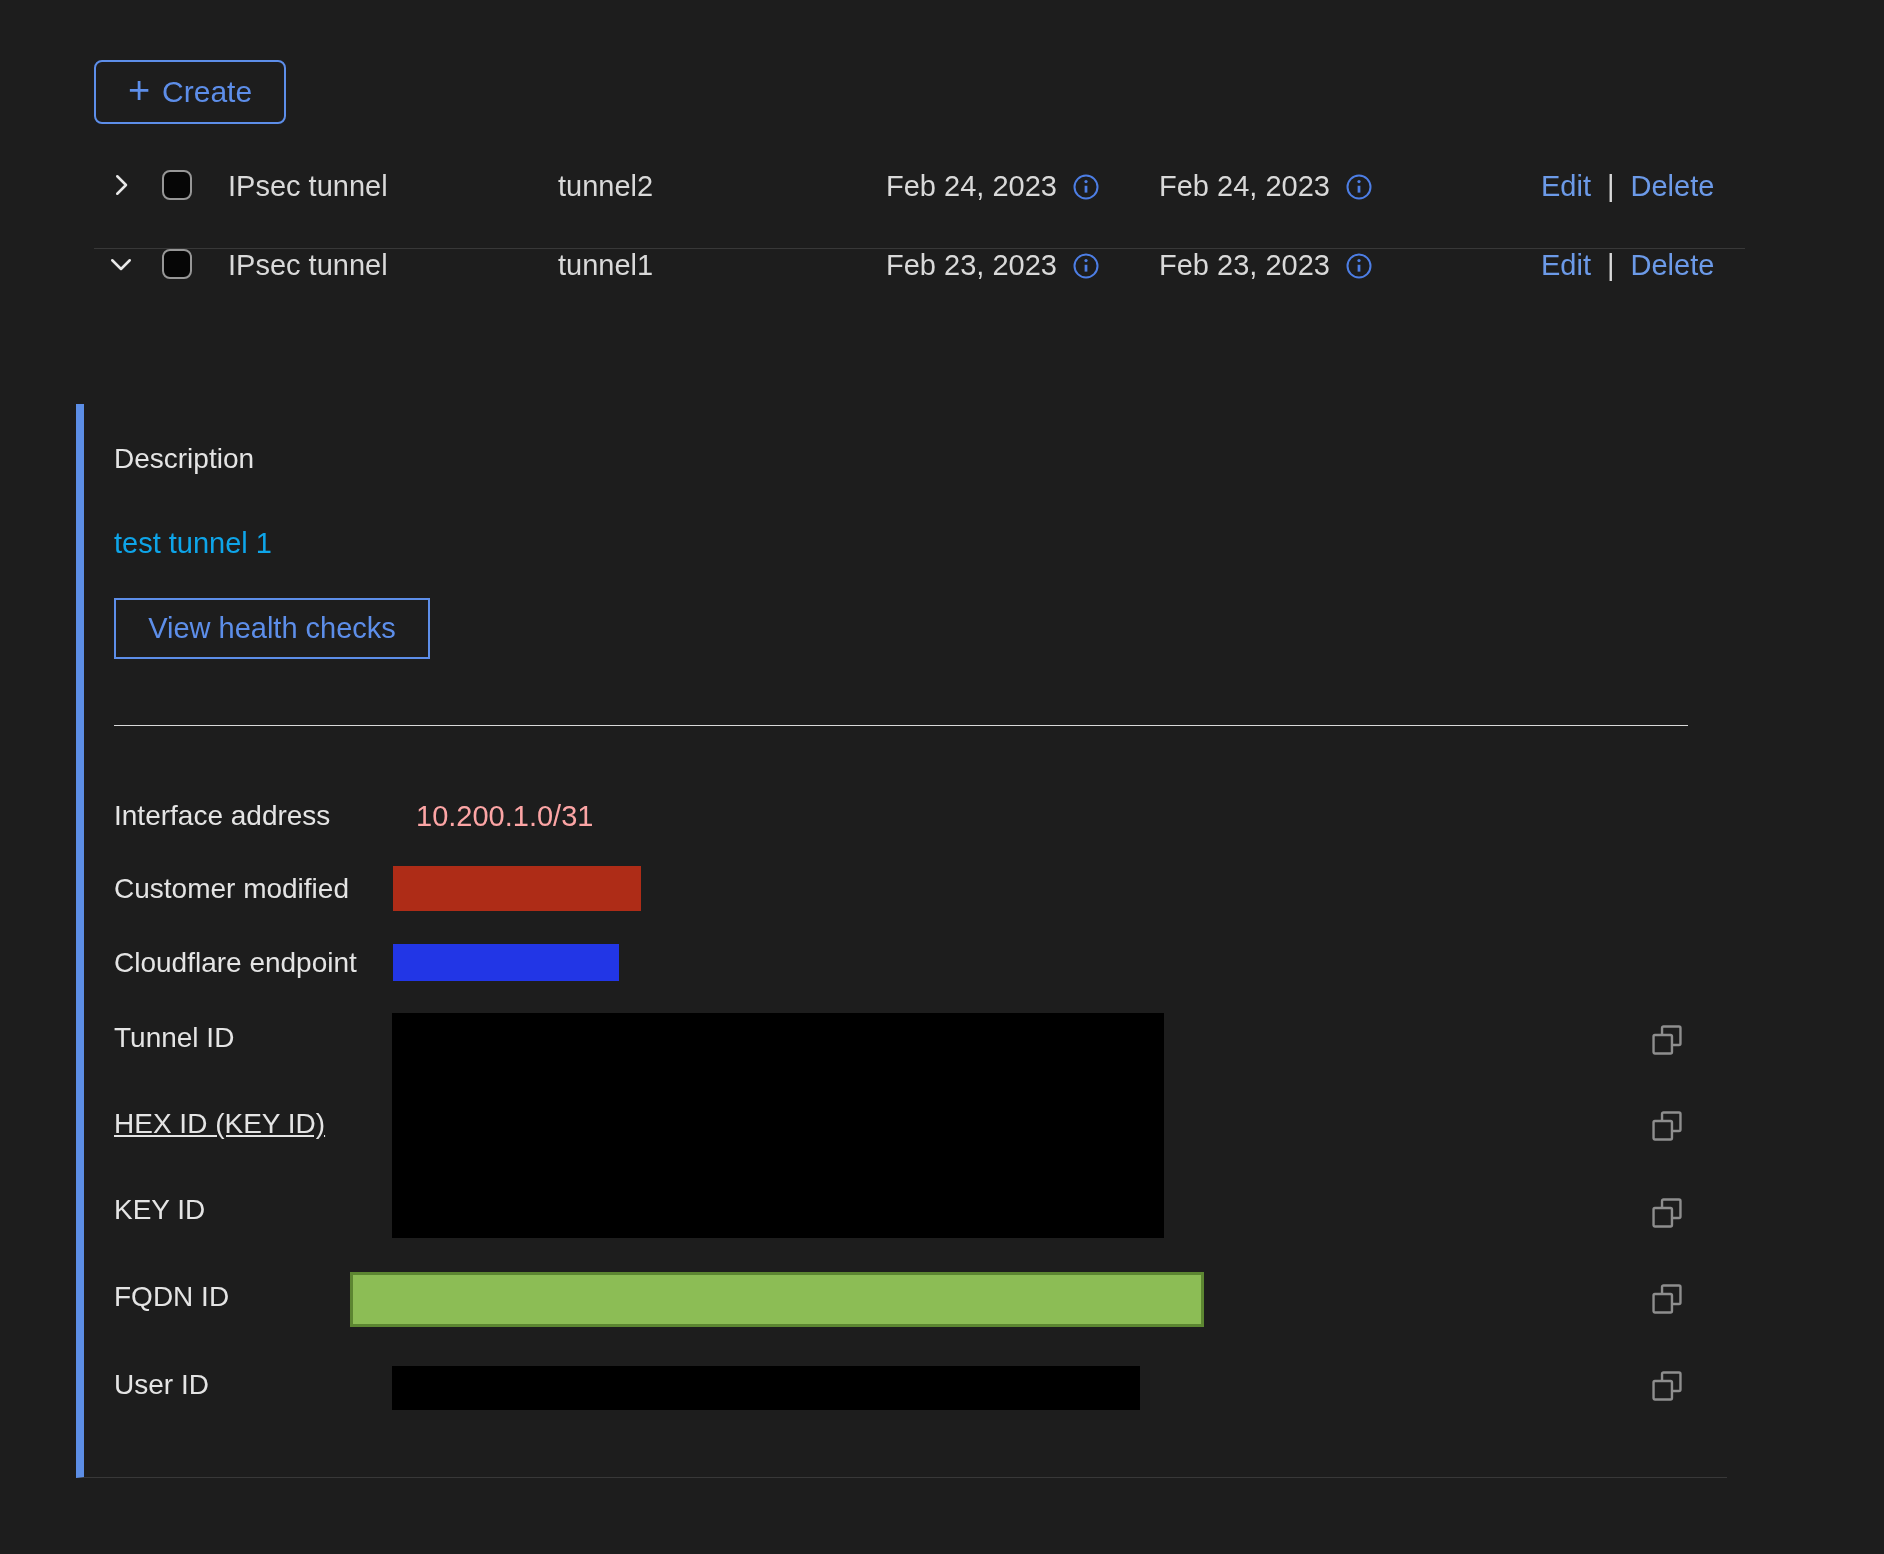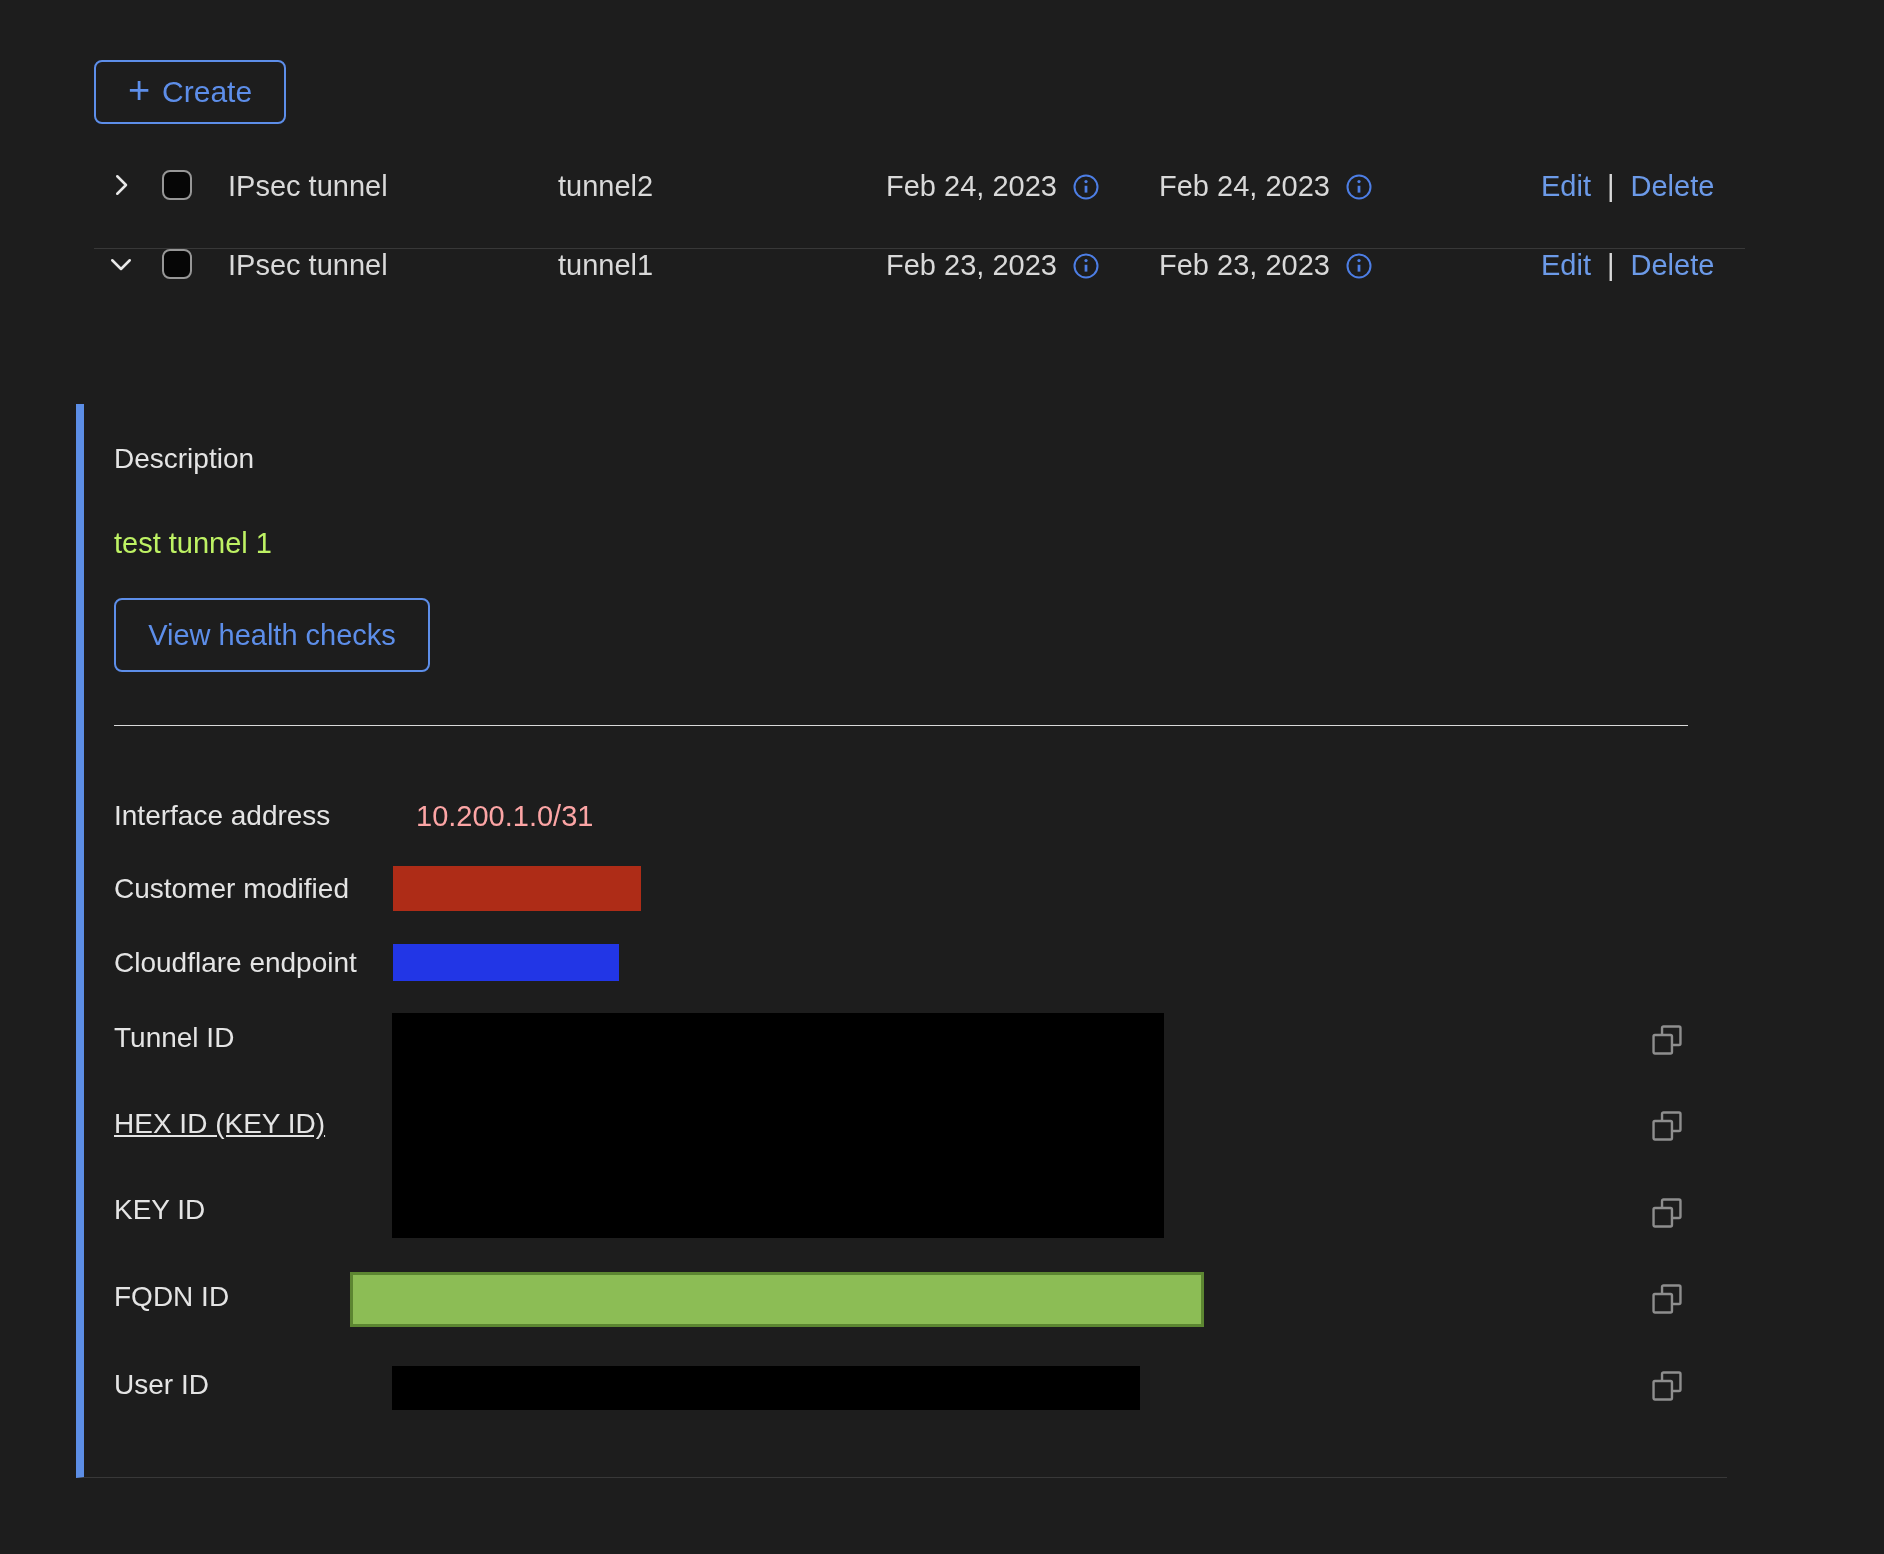--- a/index.html
+++ b/index.html
@@ -33,23 +33,23 @@
   .info{width:30px;height:30px;flex:none;cursor:pointer;}
   .action-link{font-size:29px;text-underline-offset:6px;cursor:pointer;}
   .action-sep{color:#d8d8d8;font-size:29px;}
 
   
   .panel{position:absolute;left:76px;top:404px;width:1651px;height:1074px;
     border-left:8px solid;border-bottom:1px solid #383838;box-sizing:border-box;}
   .p-abs{position:absolute;white-space:nowrap;}
   .lbl{left:30px;transform:translateY(-50%);font-size:28px;color:#e4e4e4;}
   .desc-label{top:55px;}
-  .desc-value{left:30px;top:139px;transform:translateY(-50%);font-size:29px;color:#bef264;}
-  .health-btn{position:absolute;left:30px;top:194px;width:316px;height:74px;
-    border:2px solid;border-radius:8px;background:transparent;font-family:inherit;
+  .desc-value{left:30px;top:139px;transform:translateY(-50%);font-size:29px;color:#0ea5e9;}
+  .health-btn{position:absolute;left:30px;top:194px;width:316px;height:61px;
+    border:2px solid;border-radius:0;background:transparent;font-family:inherit;
     font-size:29px;cursor:pointer;box-sizing:border-box;}
   .divider{position:absolute;left:30px;top:321px;width:1574px;height:1px;background:#d9d9d9;}
   .f0{top:412px;} .f1{top:485px;} .f2{top:559px;} .f3{top:634px;}
   .f4{top:720px;text-decoration:underline;} .f5{top:806px;} .f6{top:893px;} .f7{top:981px;}
   .d-value{left:332px;top:412px;transform:translateY(-50%);font-size:29px;color:#fca5a5;}
   .blk{position:absolute;}
   .blk-red{left:309px;top:462px;width:248px;height:45px;}
   .blk-blue{left:309px;top:540px;width:226px;height:37px;}
   .blk-black-lg{left:308px;top:609px;width:772px;height:225px;}
   .blk-green{left:266px;top:868px;width:854px;height:55px;border:3px solid;box-sizing:border-box;}

